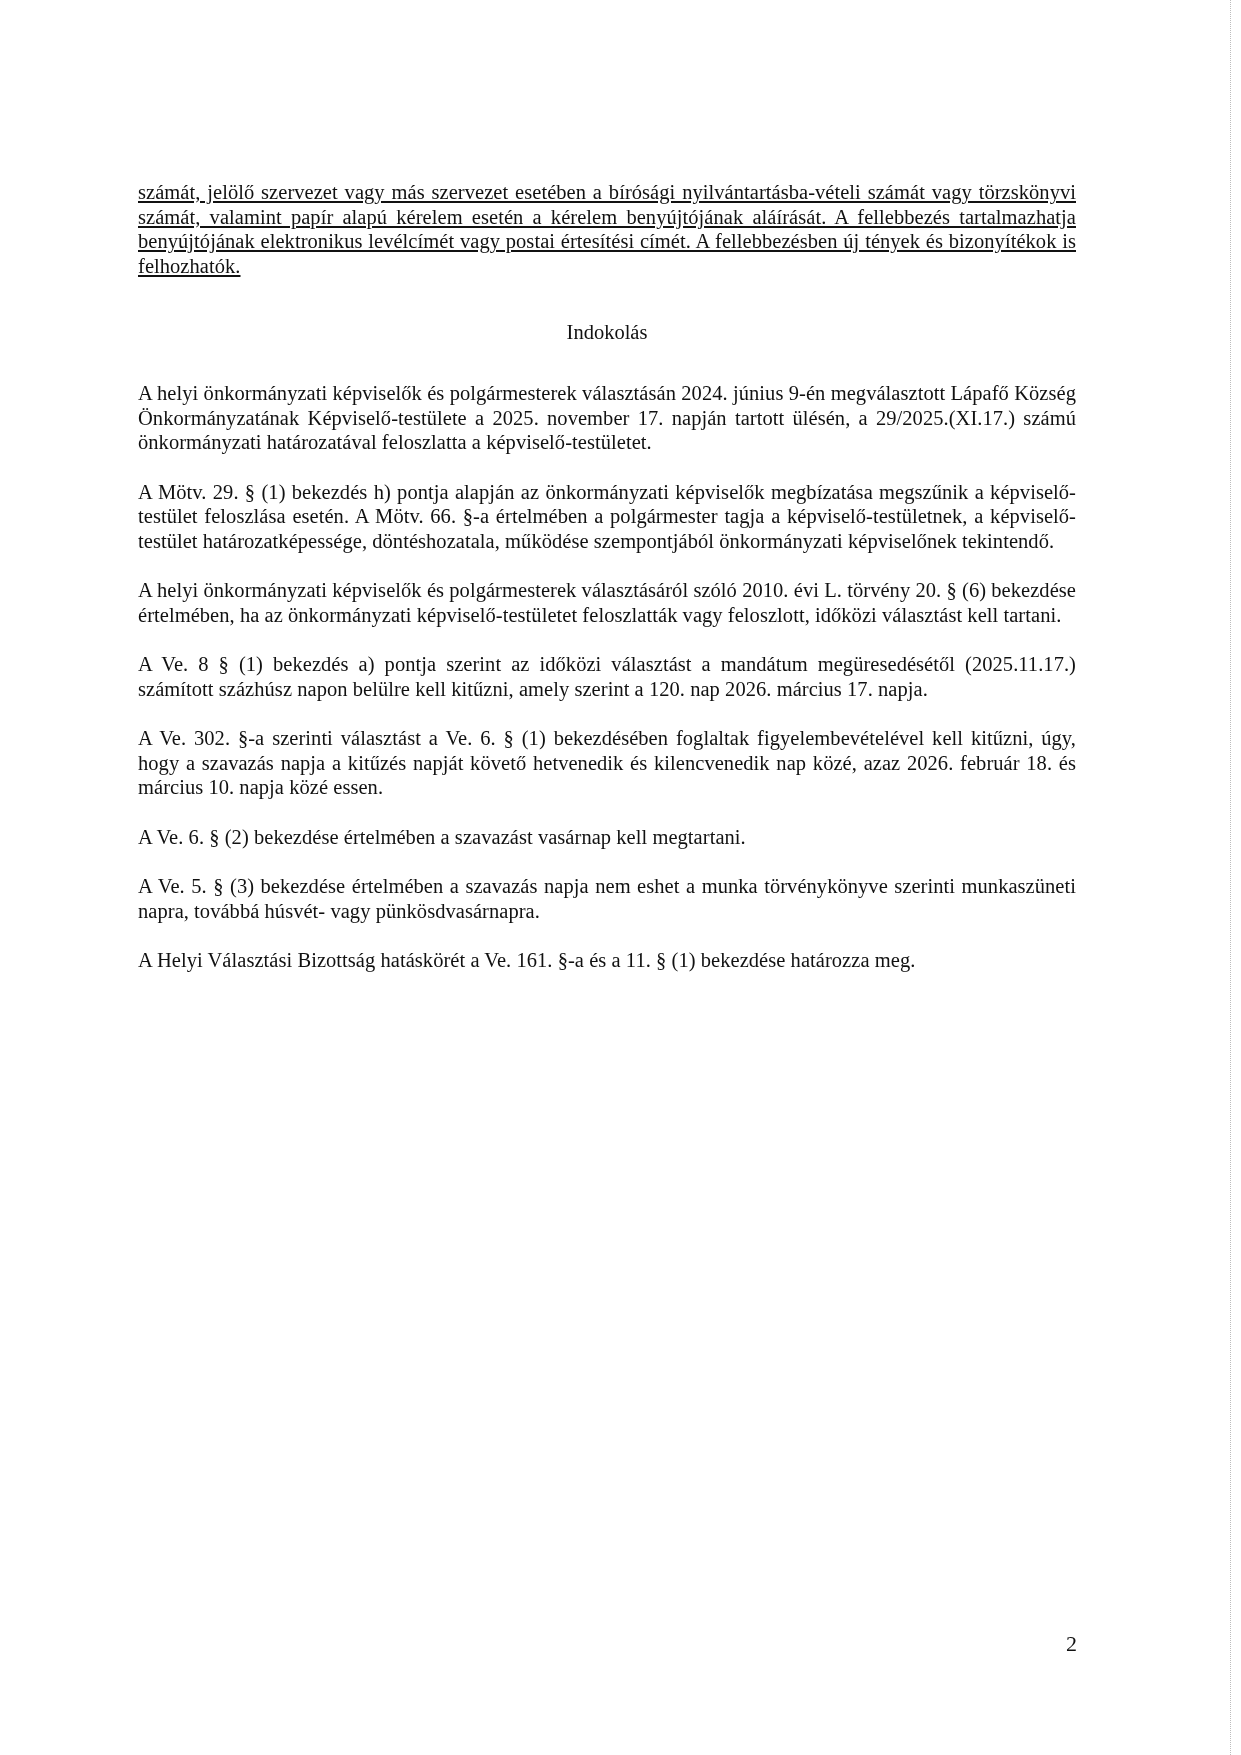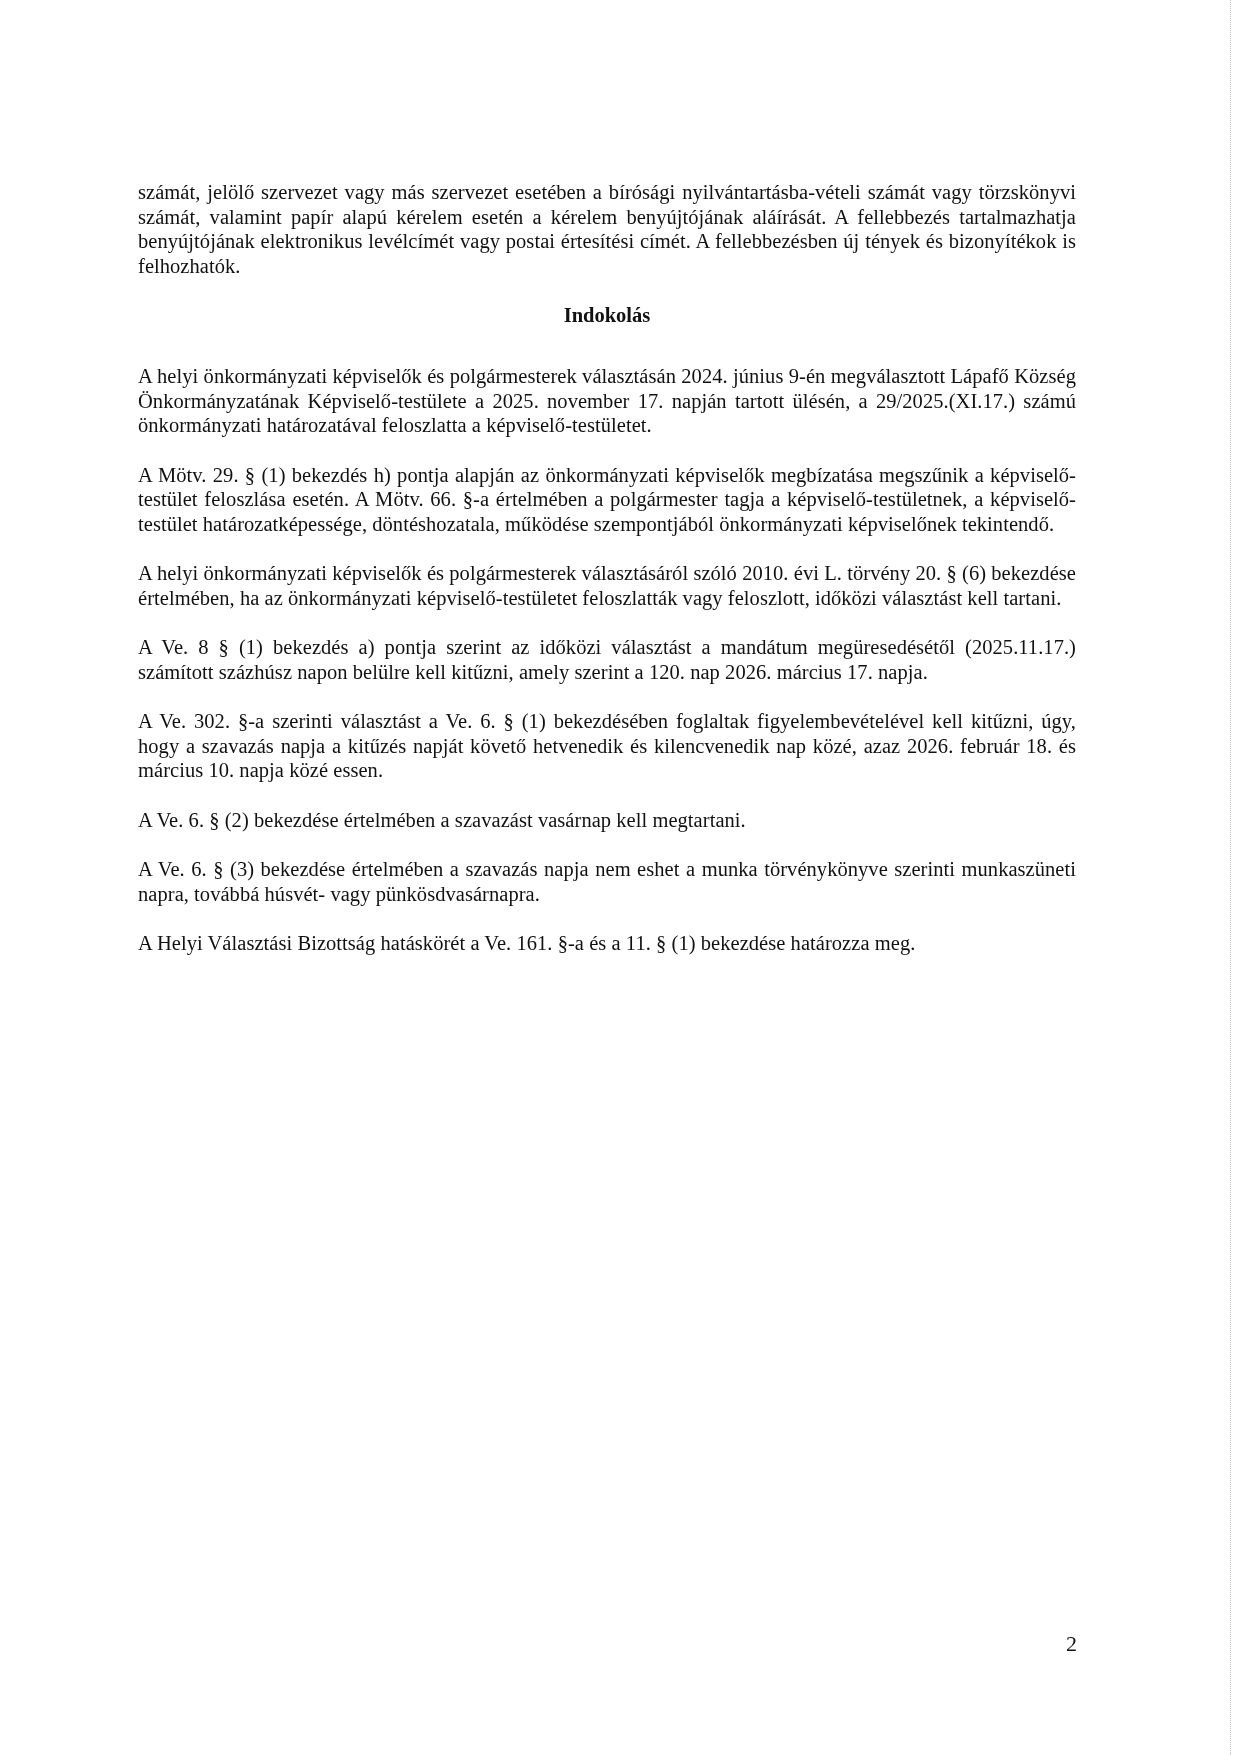--- a/index.html
+++ b/index.html
@@ -11,39 +11,39 @@
     position:absolute; right:10px; top:0; bottom:0; width:0;
     border-right:1px dotted #bdbdbd;
   }
   .content {
     position:absolute; left:138px; top:180px; width:938px;
   }
   .para {
     font-size:20.5px; line-height:24.5px; text-align:justify; margin:0 0 25px 0;
     letter-spacing:0.05px;
   }
-  .para.first { margin-bottom:0; }
+  .para.first { margin-bottom:0;text-decoration:underline; }
   .heading {
-    font-size:20.5px; font-weight:bold; text-align:center; margin:26px 0 37px 0;
+    font-size:20.5px; font-weight:normal; text-align:center; margin:43px 0 37px 0;
   }
   .page-number {
     position:absolute; left:1066px; top:1631px; font-size:22px;
   }
 </style>
 </head>
 <body>
 
 <div class="page-edge"></div>
 
 <div class="content">
   <p class="para first">számát, jelölő szervezet vagy más szervezet esetében a bírósági nyilvántartásba-vételi számát vagy törzskönyvi számát, valamint papír alapú kérelem esetén a kérelem benyújtójának aláírását. A fellebbezés tartalmazhatja benyújtójának elektronikus levélcímét vagy postai értesítési címét. A fellebbezésben új tények és bizonyítékok is felhozhatók.</p>
   <div class="heading">Indokolás</div>
   <p class="para">A helyi önkormányzati képviselők és polgármesterek választásán 2024. június 9-én megválasztott Lápafő Község Önkormányzatának Képviselő-testülete a 2025. november 17. napján tartott ülésén, a 29/2025.(XI.17.) számú önkormányzati határozatával feloszlatta a képviselő-testületet.</p>
   <p class="para">A Mötv. 29. § (1) bekezdés h) pontja alapján az önkormányzati képviselők megbízatása megszűnik a képviselő-testület feloszlása esetén. A Mötv. 66. §-a értelmében a polgármester tagja a képviselő-testületnek, a képviselő-testület határozatképessége, döntéshozatala, működése szempontjából önkormányzati képviselőnek tekintendő.</p>
   <p class="para">A helyi önkormányzati képviselők és polgármesterek választásáról szóló 2010. évi L. törvény 20. § (6) bekezdése értelmében, ha az önkormányzati képviselő-testületet feloszlatták vagy feloszlott, időközi választást kell tartani.</p>
   <p class="para">A Ve. 8 § (1) bekezdés a) pontja szerint az időközi választást a mandátum megüresedésétől (2025.11.17.) számított százhúsz napon belülre kell kitűzni, amely szerint a 120. nap 2026. március 17. napja.</p>
   <p class="para">A Ve. 302. §-a szerinti választást a Ve. 6. § (1) bekezdésében foglaltak figyelembevételével kell kitűzni, úgy, hogy a szavazás napja a kitűzés napját követő hetvenedik és kilencvenedik nap közé, azaz 2026. február 18. és március 10. napja közé essen.</p>
   <p class="para">A Ve. 6. § (2) bekezdése értelmében a szavazást vasárnap kell megtartani.</p>
-  <p class="para">A Ve. 6. § (3) bekezdése értelmében a szavazás napja nem eshet a munka törvénykönyve szerinti munkaszüneti napra, továbbá húsvét- vagy pünkösdvasárnapra.</p>
+  <p class="para">A Ve. 5. § (3) bekezdése értelmében a szavazás napja nem eshet a munka törvénykönyve szerinti munkaszüneti napra, továbbá húsvét- vagy pünkösdvasárnapra.</p>
   <p class="para">A Helyi Választási Bizottság hatáskörét a Ve. 161. §-a és a 11. § (1) bekezdése határozza meg.</p>
 </div>
 
 <div class="page-number">2</div>
 
 </body></html>

